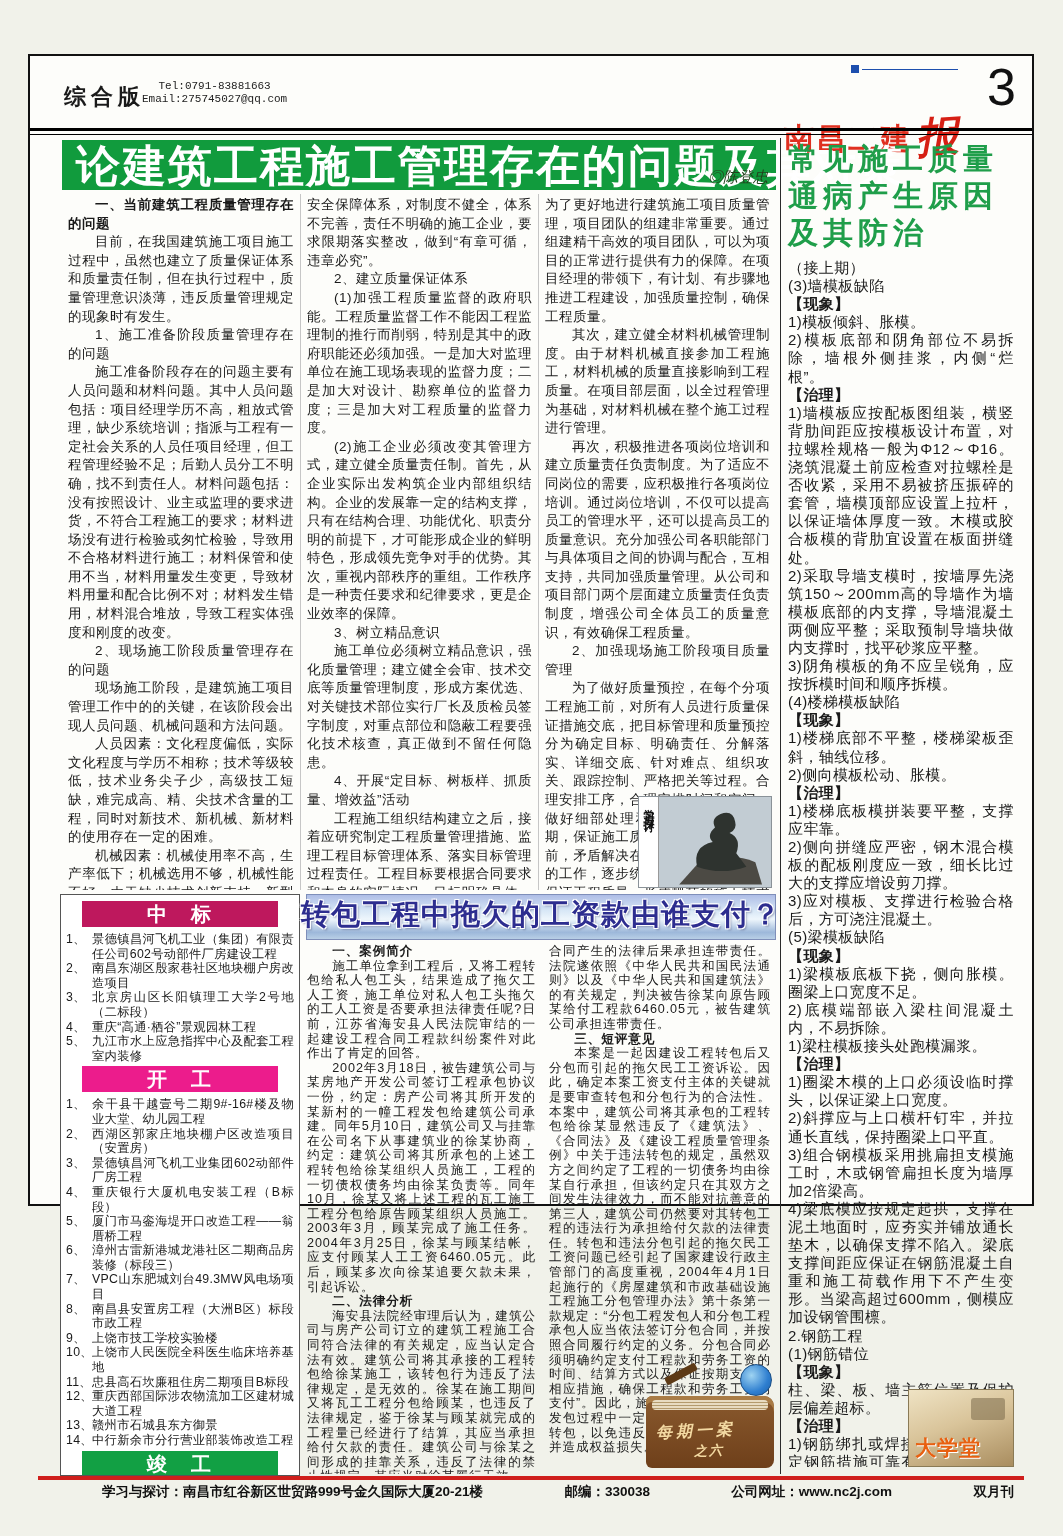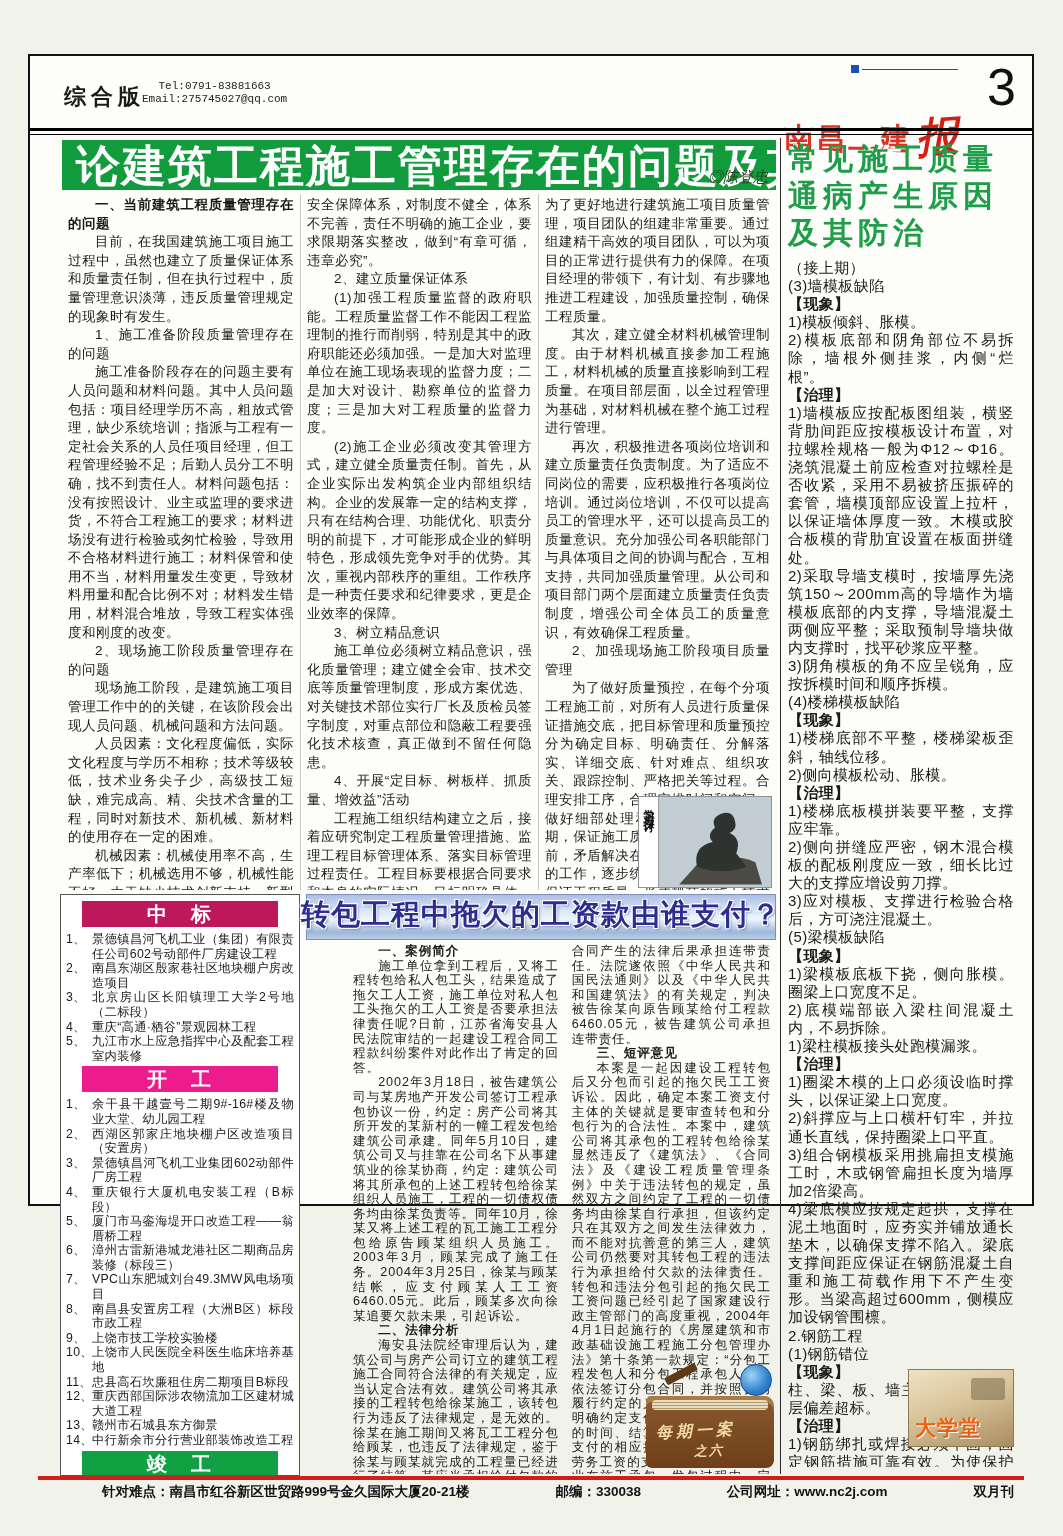--- a/index.html
+++ b/index.html
@@ -56,21 +56,21 @@
   .a2{position:absolute;left:276px;top:838px;width:470px;}
   .a2banner{
     height:46px;border:1px solid #7f8fb9;box-sizing:border-box;
     background:linear-gradient(180deg,#aebde6 0%,#d7e7f6 35%,#eef6fc 55%,#9db8da 85%,#b9cfe6 100%);
     display:flex;align-items:flex-start;justify-content:center;
   }
   .a2title{
     font-size:29px;font-weight:bold;color:#2d2d8f;letter-spacing:1px;white-space:nowrap;
     text-shadow:-1px -1px 0 #fff,1px -1px 0 #fff,-1px 1px 0 #fff,1px 1px 0 #fff,2px 2px 2px rgba(40,40,90,.35);
   }
-  .a2body{position:relative;height:532px;display:flex;margin-top:2px;overflow:hidden;margin-left:46px;}
+  .a2body{position:relative;height:532px;display:flex;margin-top:2px;overflow:hidden;}
   .a2col{width:235px;box-sizing:border-box;padding:2px 5px 0 1px;overflow:hidden;}
   .a2col + .a2col{padding-left:8px;}
   .a2col .para{font-size:12.6px;line-height:14.6px;letter-spacing:0.9px;}
   
   .casebook{position:absolute;right:2px;bottom:6px;width:128px;height:104px;}
   .casebook .book{position:absolute;left:0;bottom:0;width:128px;height:72px;background:linear-gradient(180deg,#8a5a2e,#6e3f1a);border-radius:6px 10px 8px 6px;box-shadow:inset 0 6px 0 #a97c46;}
   .casebook .pages{position:absolute;left:6px;bottom:58px;width:116px;height:10px;background:repeating-linear-gradient(180deg,#e8dcc2 0 2px,#c9b astd 0);background:repeating-linear-gradient(180deg,#e8dcc2 0 2px,#b49b6d 2px 3px);border-radius:4px;}
   .casebook .globe{position:absolute;right:2px;top:0;width:30px;height:30px;border-radius:50%;background:radial-gradient(circle at 35% 35%,#9fd4f2,#2f7fd0 60%,#1b5fa8);border:1px solid #1b4f86;}
   .casebook .gavel{position:absolute;left:18px;top:6px;width:34px;height:8px;background:#5d3a16;transform:rotate(-28deg);border-radius:2px;}
   .casebook .ctext{position:absolute;left:10px;bottom:26px;font-style:italic;font-weight:bold;font-size:16px;color:#f3d9a2;letter-spacing:4px;transform:rotate(-3deg);}
@@ -250,27 +250,27 @@
         <p class="para">2)斜撑应与上口横杆钉牢，并拉通长直线，保持圈梁上口平直。</p>
         <p class="para">3)组合钢模板采用挑扁担支模施工时，木或钢管扁担长度为墙厚加2倍梁高。</p>
         <p class="para">4)梁底模应按规定起拱，支撑在泥土地面时，应夯实并铺放通长垫木，以确保支撑不陷入。梁底支撑间距应保证在钢筋混凝土自重和施工荷载作用下不产生变形。当梁高超过600mm，侧模应加设钢管围檩。</p>
         <p class="para">2.钢筋工程</p>
         <p class="para">(1)钢筋错位</p>
         <p class="para"><b>【现象】</b></p>
         <p class="para">柱、梁、板、墙主筋位置及保护层偏差超标。</p>
         <p class="para"><b>【治理】</b></p>
         <p class="para">1)钢筋绑扎或焊接必须牢固，固定钢筋措施可靠有效。为使保护层厚度准确，垫块要沿主筋方向摆放，位置、数量准确。对柱头外伸主筋部分要加一道临时箍筋，按图纸位置绑扎好，然后用Φ8～Φ10钢筋制成的井字形铁卡固定。对墙板钢筋应设置可靠的钢筋定位卡。</p>
       </div>
-    <div class="daxuetang" style="position:absolute;right:0;bottom:20px;">
+    <div class="daxuetang" style="position:absolute;right:0;bottom:0;">
       <div class="fig"></div>
       <div class="dxt">大学堂</div>
     </div>
   </div>
 
   <div class="footrule"></div>
   <div class="footer">
-    <span>针对难点：南昌市红谷新区世贸路999号金久国际大厦20-21楼</span>
+    <span>学习与探讨：南昌市红谷新区世贸路999号金久国际大厦20-21楼</span>
     <span>邮编：330038</span>
     <span>公司网址：www.nc2j.com</span>
     <span>双月刊</span>
   </div>
 
 </div>
 
 </body></html>

